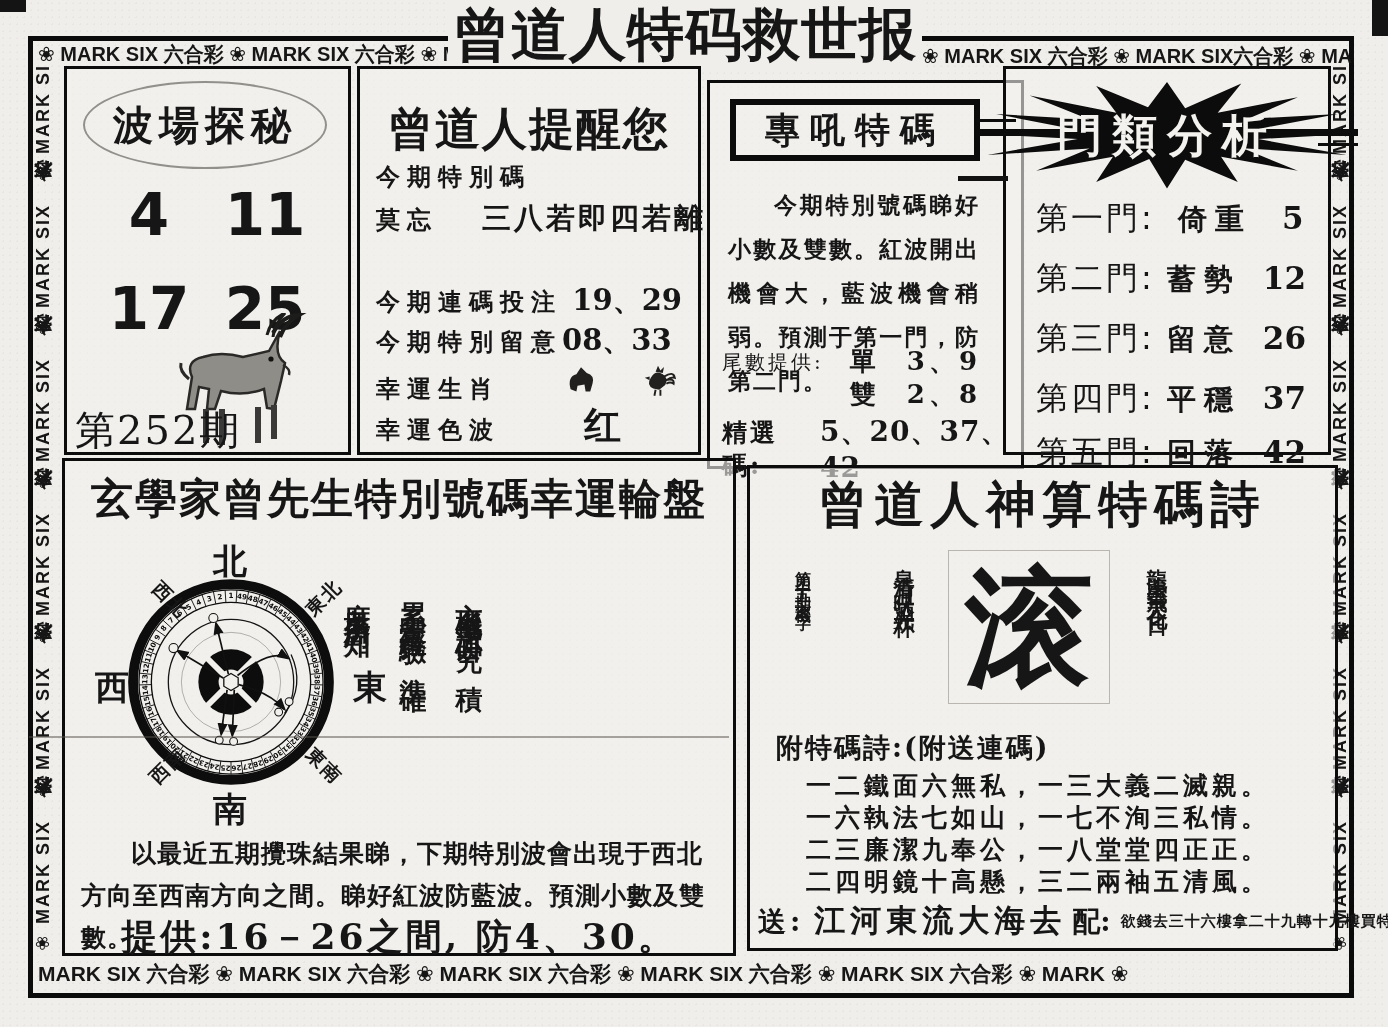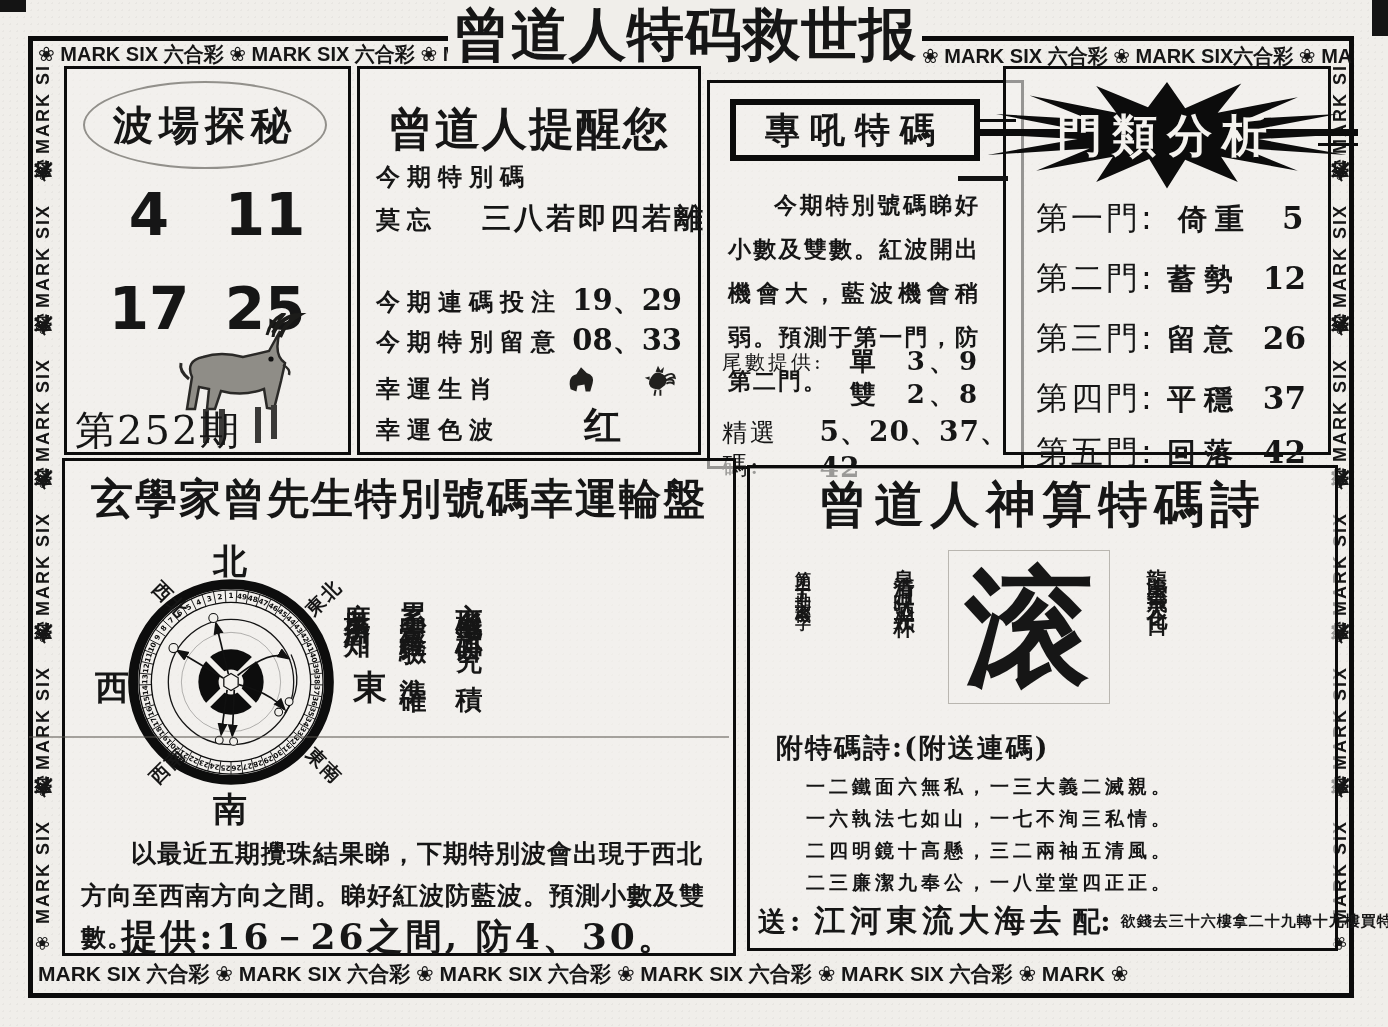--- a/index.html
+++ b/index.html
@@ -41,21 +41,21 @@
   
   .boxC{left:707px;top:80px;width:288px;height:383px;padding-left:23px;}
   .shout-titlebox{left:20px;top:16px;width:238px;height:50px;border:6px solid #0b0b0b;
         text-align:center;line-height:50px;font-size:35px;font-weight:900;letter-spacing:10px;}
   .shout-par{left:18px;top:100px;width:252px;font-size:23px;line-height:44px;letter-spacing:2px;
         text-indent:2em;text-align:justify;font-weight:600;}
   .tail-row{left:12px;top:262px;display:flex;}
   .tail-label{font-weight:normal;font-size:20px;letter-spacing:3px;padding-top:4px;}
   .tail-vals{margin-left:26px;font-size:26px;line-height:33px;font-weight:600;letter-spacing:4px;}
   .select-row{left:12px;top:330px;display:flex;align-items:baseline;}
-  .select-label{font-weight:normal;font-size:25px;letter-spacing:3px;}
+  .select-label{font-weight:bold;font-size:25px;letter-spacing:3px;}
   .select-val{margin-left:14px;font-size:28px;font-weight:600;letter-spacing:1px;}
   
   .boxD{left:1003px;top:66px;width:322px;height:383px;}
   .burst{left:-30px;top:6px;width:382px;height:118px;}
   .drow{position:absolute;left:30px;width:270px;display:flex;align-items:baseline;}
   .dgate{font-weight:400;font-size:32px;letter-spacing:3px;width:142px;font-family:"DejaVu Sans","Liberation Sans",sans-serif;}
   .dword{font-size:29px;font-weight:700;letter-spacing:8px;width:104px;}
   .dnum{font-size:31px;font-weight:600;}
   
   .boxE{left:62px;top:458px;width:668px;height:492px;}
@@ -76,21 +76,21 @@
   .boxF{left:747px;top:465px;width:585px;height:480px;}
   .boxF-title{left:0;top:4px;width:100%;text-align:center;font-size:49px;font-weight:700;letter-spacing:7px;}
   .vcol{position:absolute;writing-mode:vertical-rl;font-weight:600;}
   .v-right{left:393px;top:84px;font-size:21px;letter-spacing:8px;}
   .v-left{left:140px;top:84px;font-size:21px;letter-spacing:8px;}
   .v-note{left:42px;top:90px;font-size:16px;letter-spacing:6px;}
   .bigchar-box{left:198px;top:82px;width:160px;height:152px;border:1px solid #b9b6b0;
         display:flex;align-items:center;justify-content:center;}
   .bigchar{font-size:128px;font-weight:800;line-height:1;}
   .f-subtitle{left:26px;top:262px;font-size:27px;font-weight:700;letter-spacing:2px;}
-  .f-lines{left:56px;top:302px;font-size:19px;line-height:32px;letter-spacing:4px;font-weight:600;white-space:nowrap;}
+  .f-lines{left:56px;top:302px;font-size:25px;line-height:32px;letter-spacing:4px;font-weight:600;white-space:nowrap;}
   .f-send{left:8px;top:432px;width:570px;display:flex;align-items:baseline;}
   .send-label{font-size:28px;font-weight:900;letter-spacing:4px;}
   .send-val{font-size:31px;font-weight:800;letter-spacing:5px;margin-left:10px;white-space:nowrap;}
   .match-label{font-size:28px;font-weight:900;margin-left:6px;}
   .match-val{font-size:15px;font-weight:700;margin-left:10px;letter-spacing:1px;white-space:nowrap;align-self:center;}
   .artifact1{left:958px;top:176px;width:50px;height:5px;background:#121212;}
   .artifact2{left:29px;top:736px;width:700px;height:2px;background:#55524c;opacity:.5;}
   svg text{font-family:"DejaVu Sans","Liberation Sans",sans-serif;}
 </style>
 </head>
@@ -138,21 +138,21 @@
       <span class="blabel">今期特別碼</span>
     </div>
     <div class="brow" style="top:130px">
       <span class="blabel">莫忘</span>
       <span class="bval" style="margin-left:44px;font-weight:800;letter-spacing:3px">三八若即四若離</span>
     </div>
     <div class="brow" style="top:212px;justify-content:space-between">
       <span class="blabel">今期連碼投注</span>
       <span class="bval">19、29</span>
     </div>
-    <div class="brow" style="top:252px;justify-content:space-between">
+    <div class="brow" style="top:252px;justify-content:flex-start">
       <span class="blabel">今期特別留意</span>
       <span class="bval">08、33</span>
     </div>
     <div class="brow" style="top:292px">
       <span class="blabel">幸運生肖</span>
       <svg style="margin-left:66px" width="30" height="34" viewBox="0 0 26 28">
         <path d="M4 22 Q1 11 9 9 L13 3 L18 8 Q25 10 23 17 L21 24 L17 24 L16 18 L10 19 L9 24 Z" fill="#21201e"></path>
       </svg>
       <svg style="margin-left:44px" width="36" height="36" viewBox="0 0 30 30">
         <path d="M13 9 L15 4 L17 8 L20 5 L19 10 Z" fill="#21201e"></path>
@@ -382,22 +382,22 @@
     <div class="vcol v-right">龍滾雲飛天化日</div>
     <div class="abs bigchar-box">
       <span class="bigchar">滚</span>
     </div>
     <div class="vcol v-left">泉清月映酒光杯</div>
     <div class="vcol v-note">第四十五期玄機字</div>
     <div class="abs f-subtitle">附特碼詩:(附送連碼)</div>
     <div class="abs f-lines">
       <div>一二鐵面六無私，一三大義二滅親。</div>
       <div>一六執法七如山，一七不洵三私情。</div>
+      <div>二三廉潔九奉公，一八堂堂四正正。</div>
       <div>二四明鏡十高懸，三二兩袖五清風。</div>
-      <div>二三廉潔九奉公，一八堂堂四正正。</div>
     </div>
     <div class="abs f-send">
       <span class="send-label">送:</span>
       <span class="send-val">江河東流大海去</span>
       <span class="match-label">配:</span>
       <span class="match-val">欲錢去三十六樓拿二十九轉十九樓買特碼。</span>
     </div>
   </div>
 
   <div class="abs artifact1"></div>

